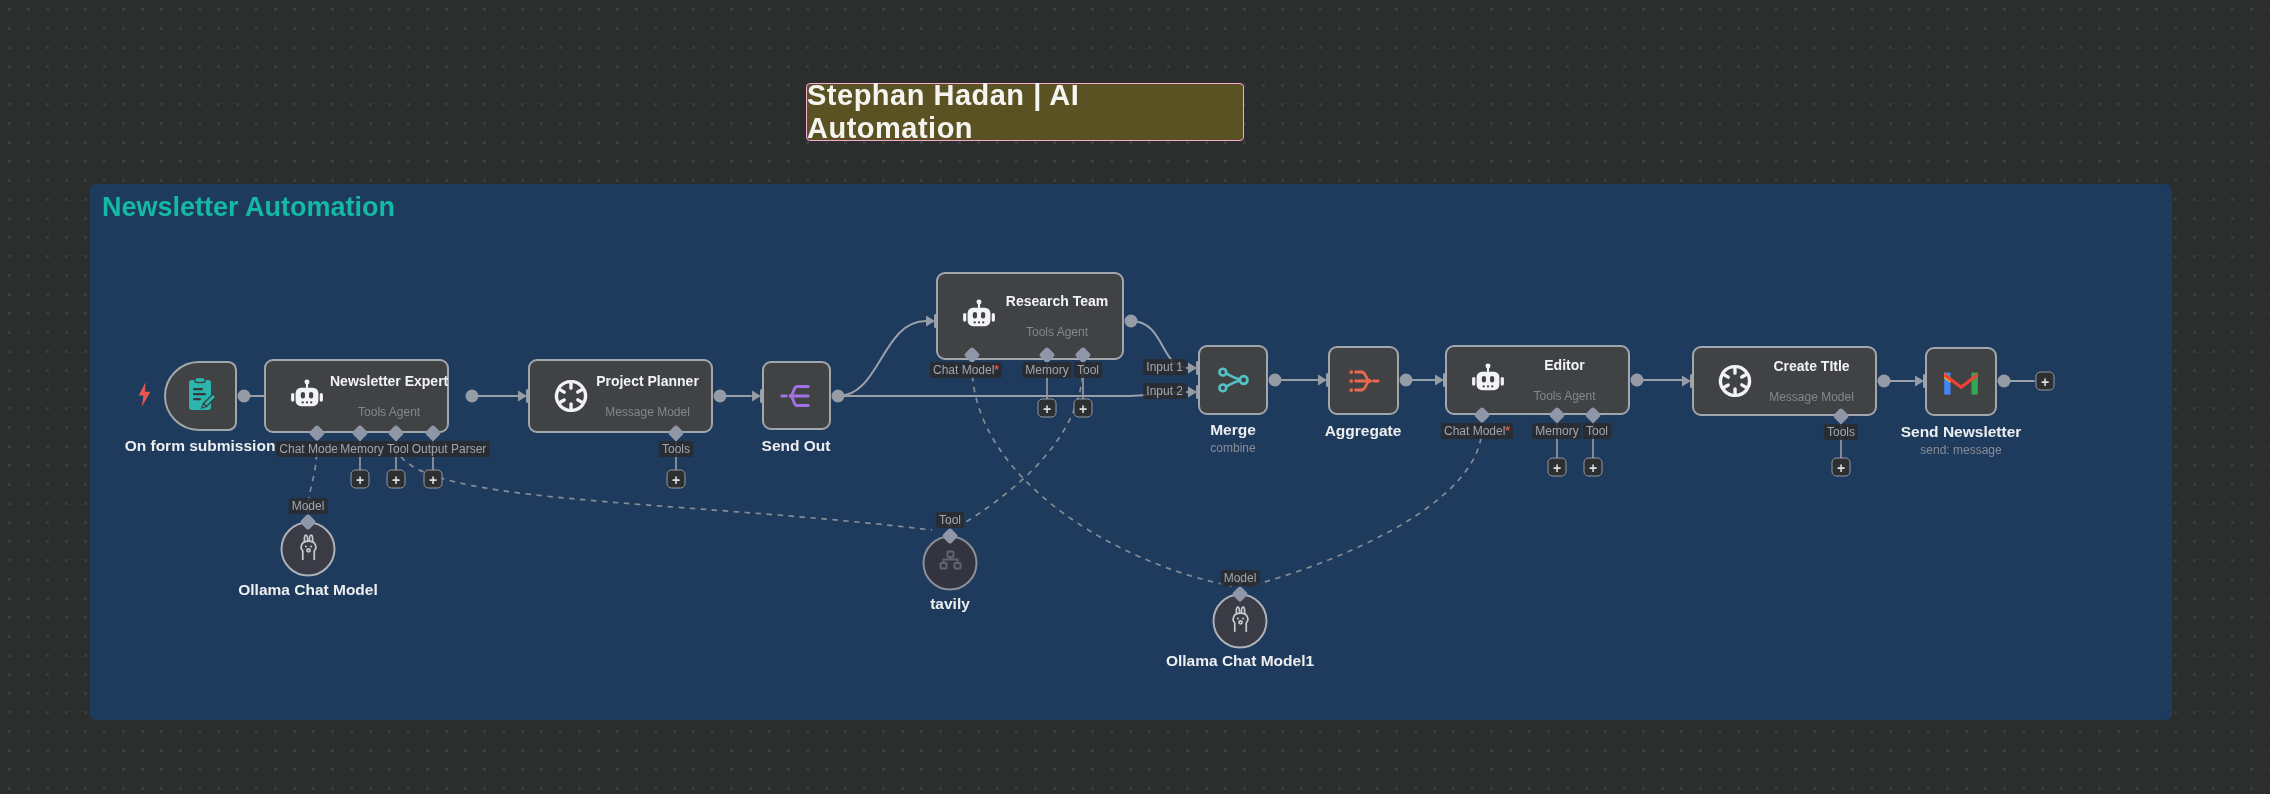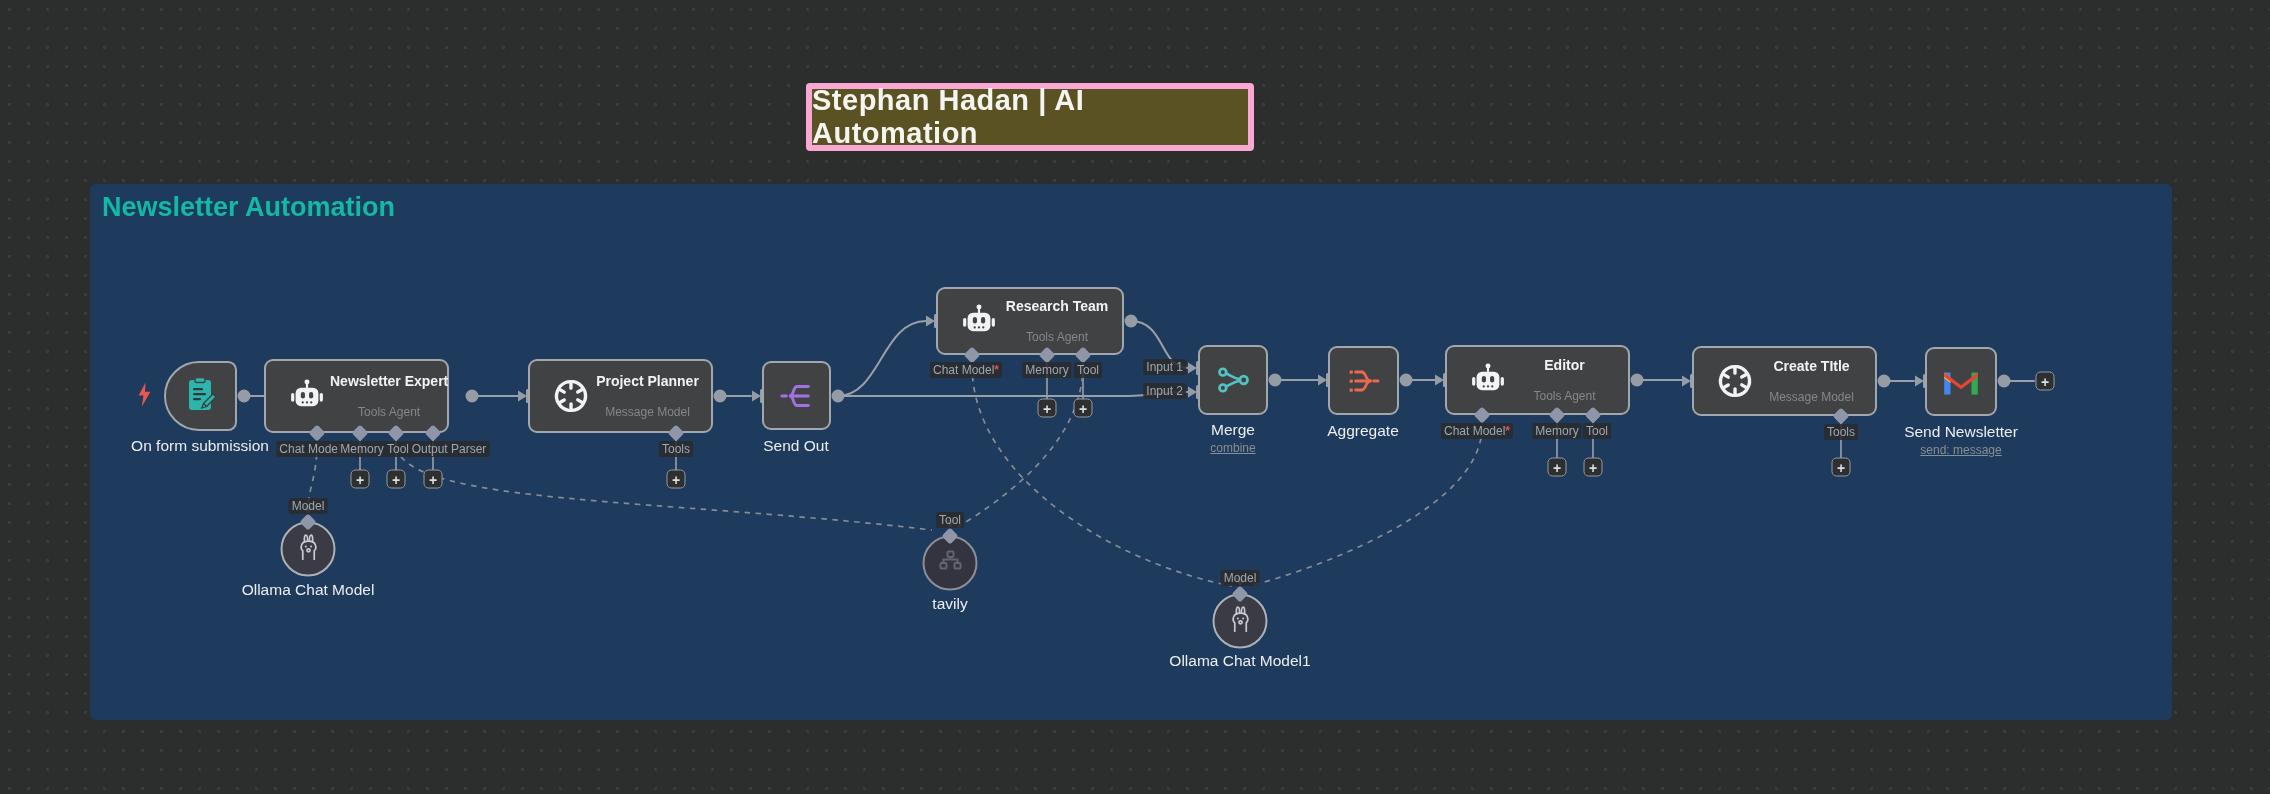--- a/index.html
+++ b/index.html
@@ -6,21 +6,21 @@
   body{
     width:2270px;height:794px;position:relative;overflow:hidden;
     background-color:#2c2d2d;
     background-image:radial-gradient(circle,#3b3c3c 1.6px,transparent 1.8px);
     background-size:19px 19px;
     font-family:"Liberation Sans",sans-serif;
     color:#ecedee;
   }
   .banner{
     position:absolute;left:806px;top:83px;width:436px;height:56px;
-    background:#5b5223;border:6px solid #f9a8d4;border-radius:4px;
+    background:#5b5223;border:1px solid #f9a8d4;border-radius:4px;
     display:flex;align-items:center;justify-content:center;
     font-size:29px;font-weight:bold;color:#f4f4f1;letter-spacing:.5px;
   }
   .panel{
     position:absolute;left:90px;top:184px;width:2082px;height:536px;
     background:#1e3a5c;border-radius:6px;
   }
   .panel-title{
     position:absolute;left:102px;top:192px;font-size:27px;font-weight:bold;color:#14b8a6;
   }
@@ -30,25 +30,25 @@
     box-sizing:border-box;display:flex;align-items:center;justify-content:center;
   }
   .node.agent{justify-content:flex-start;padding-left:18px;}
   .node.trigger{border-radius:36px 9px 9px 36px;}
   .nicon{display:flex;align-items:center;justify-content:center;flex:0 0 46px;}
   .ntext{flex:1;display:flex;flex-direction:column;align-items:center;padding-right:10px;}
   .ntitle{font-size:14px;font-weight:bold;color:#f2f3f5;white-space:nowrap;}
   .nsub{font-size:12px;color:#84878d;margin-top:16px;white-space:nowrap;}
   .node-label{
     position:absolute;transform:translateX(-50%);white-space:nowrap;text-align:center;
-    font-size:15.5px;font-weight:normal;color:#eceeef;
+    font-size:15.5px;font-weight:bold;color:#eceeef;
   }
   .node-sublabel{
     position:absolute;transform:translateX(-50%);white-space:nowrap;text-align:left;
-    font-size:12px;font-weight:normal;color:#8a8e95;text-decoration:underline;
+    font-size:12px;font-weight:normal;color:#8a8e95;
   }
   .chip{
     position:absolute;transform:translateX(-50%);white-space:nowrap;
     background:rgba(42,43,45,.88);color:#a2a6ad;font-size:12px;line-height:16px;
     padding:0 3px;border-radius:2px;z-index:6;
   }
   .chip .req{color:#e05252;font-weight:bold;}
   .chip.right-align{transform:translateX(-100%);}
   .diamond{
     position:absolute;width:12px;height:12px;background:#8e96a8;border-radius:2.5px;
@@ -266,21 +266,21 @@
         <path d="M10,16 H16"></path>
         <path d="M16,7.5 H26"></path>
           <path d="M16,16 H26"></path>
           <path d="M16,24.5 H26"></path>
       </g>
     </svg>
   </span>
 </div>
 <div class="node-label" style="left:796px;top:437px">Send Out</div>
 
-<div class="node agent" style="left:936px;top:287px;width:188px;height:68px">
+<div class="node agent" style="left:936px;top:272px;width:188px;height:88px">
   <span class="nicon">
       <svg width="38" height="38">
         <use href="#i-robot"></use>
       </svg>
     </span>
   <span class="ntext">
     <span class="ntitle">Research Team</span>
     <span class="nsub">Tools Agent</span>
   </span>
 </div>

